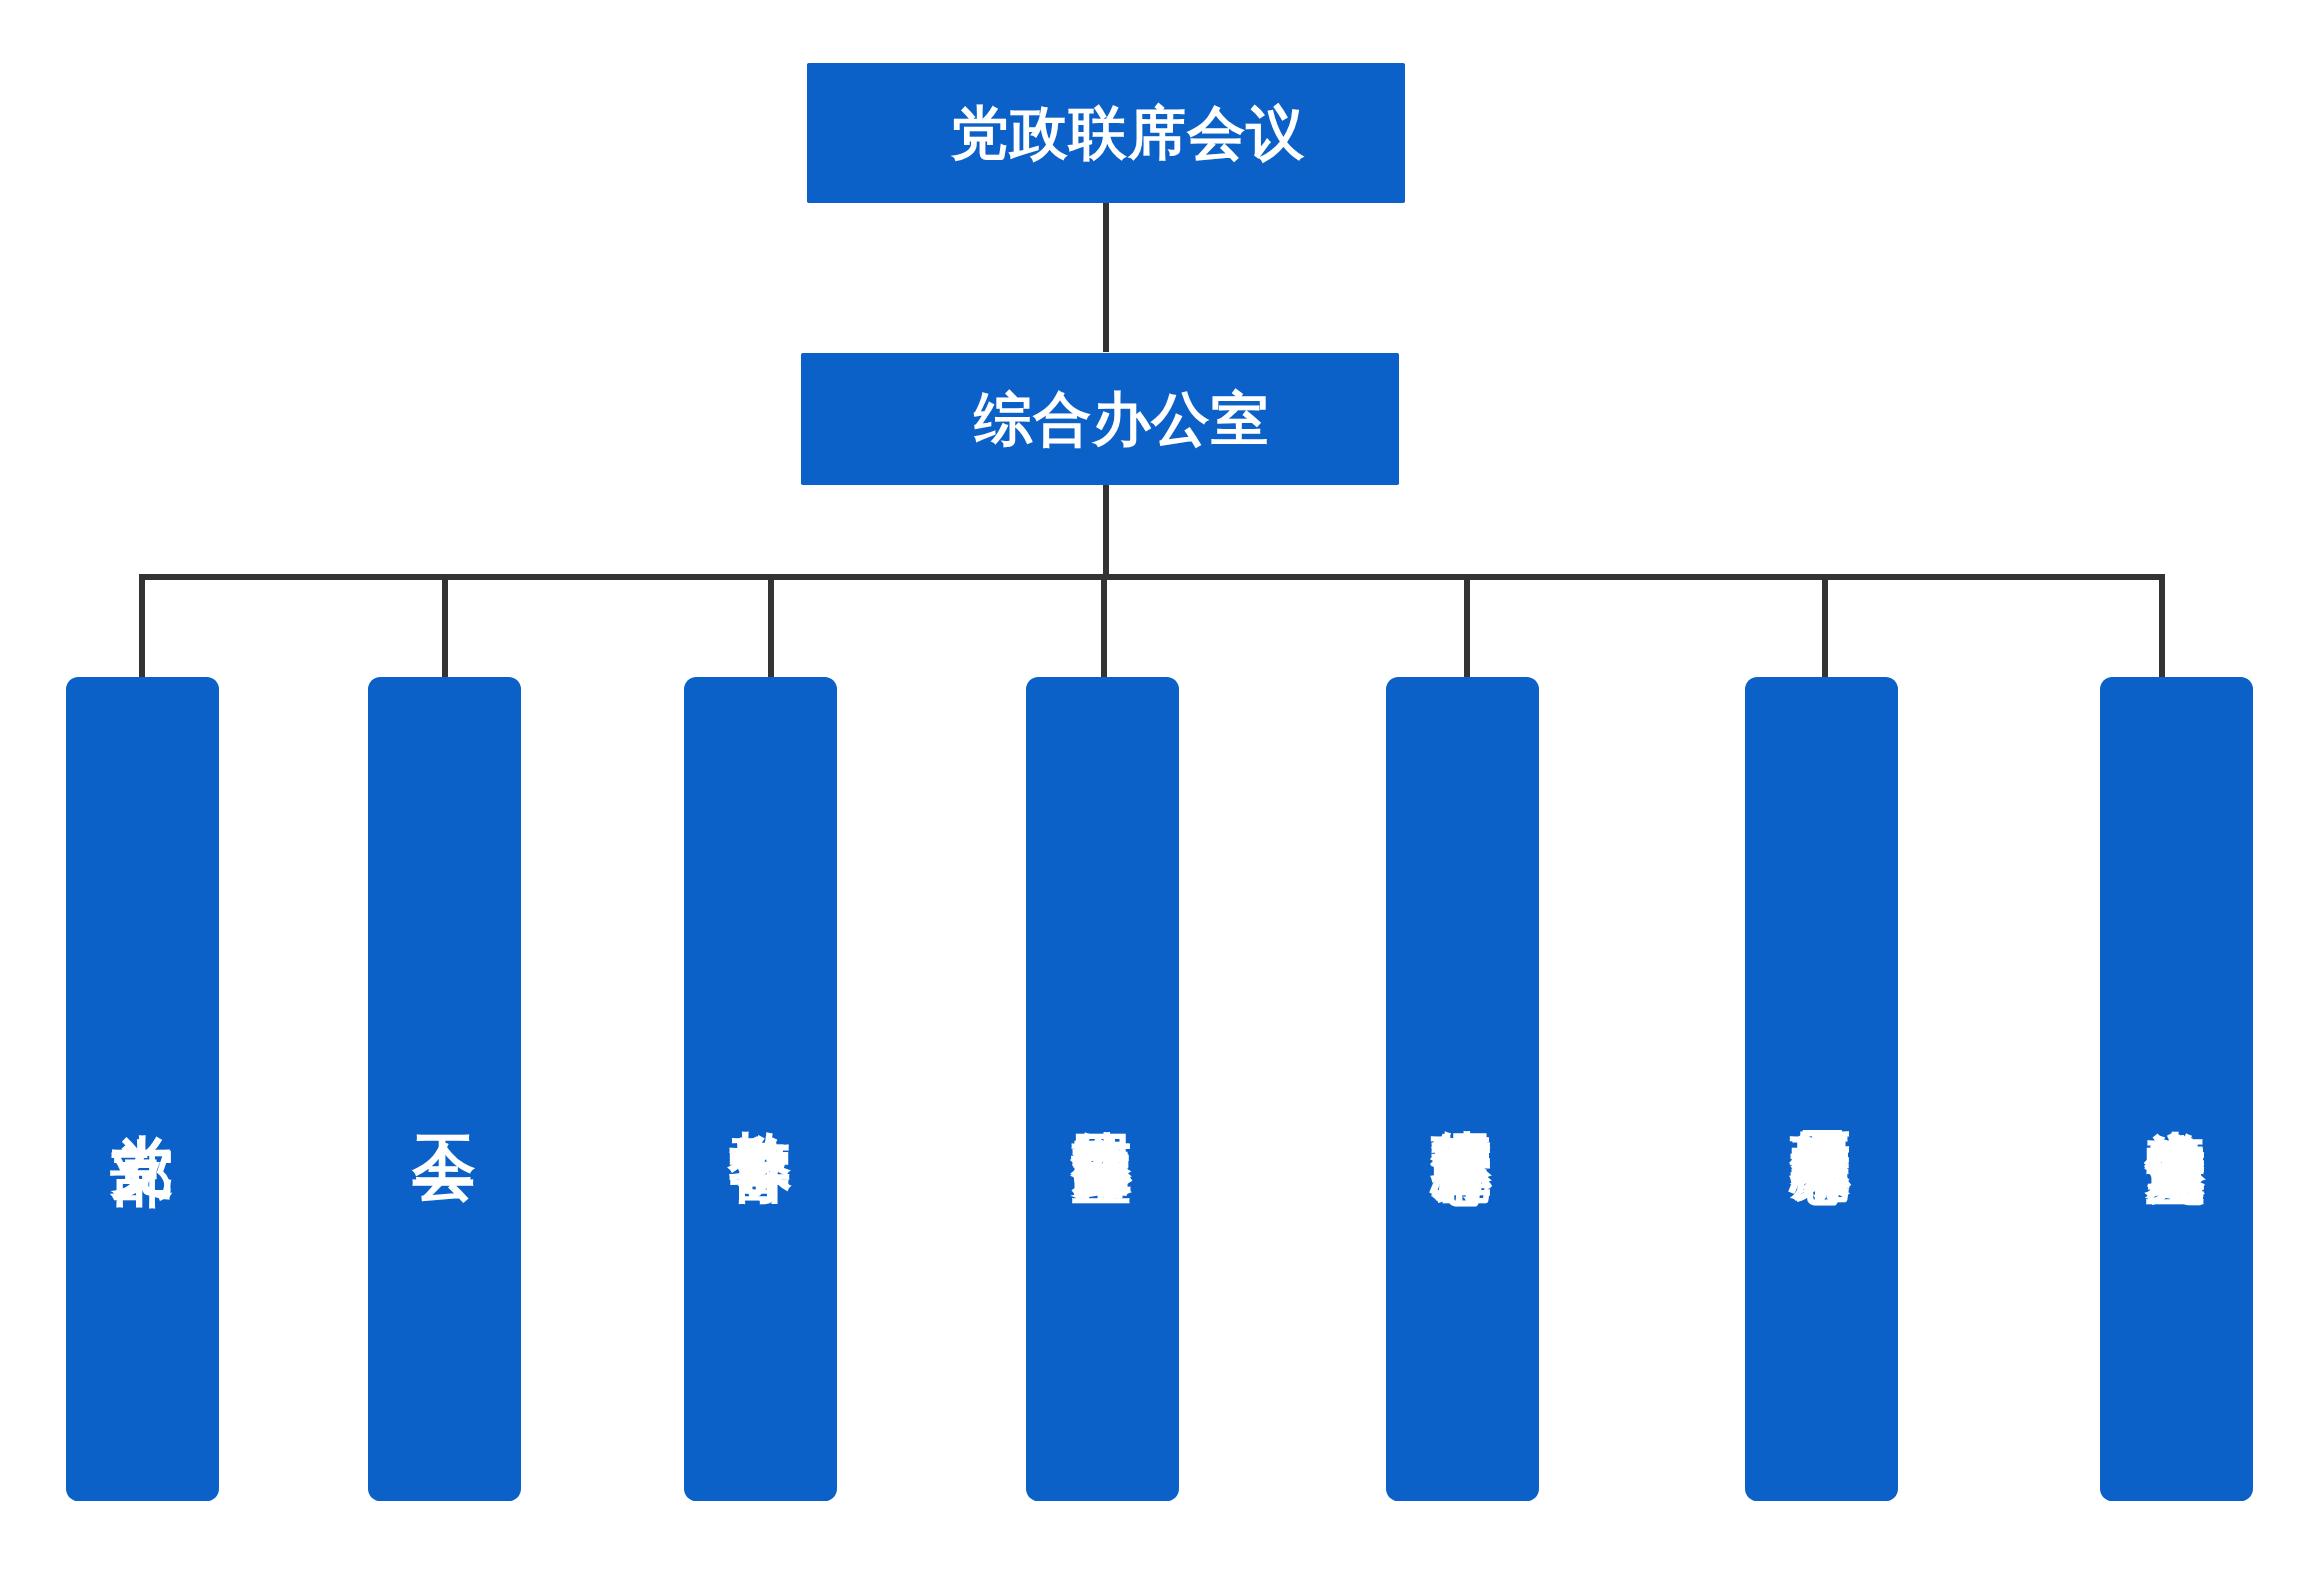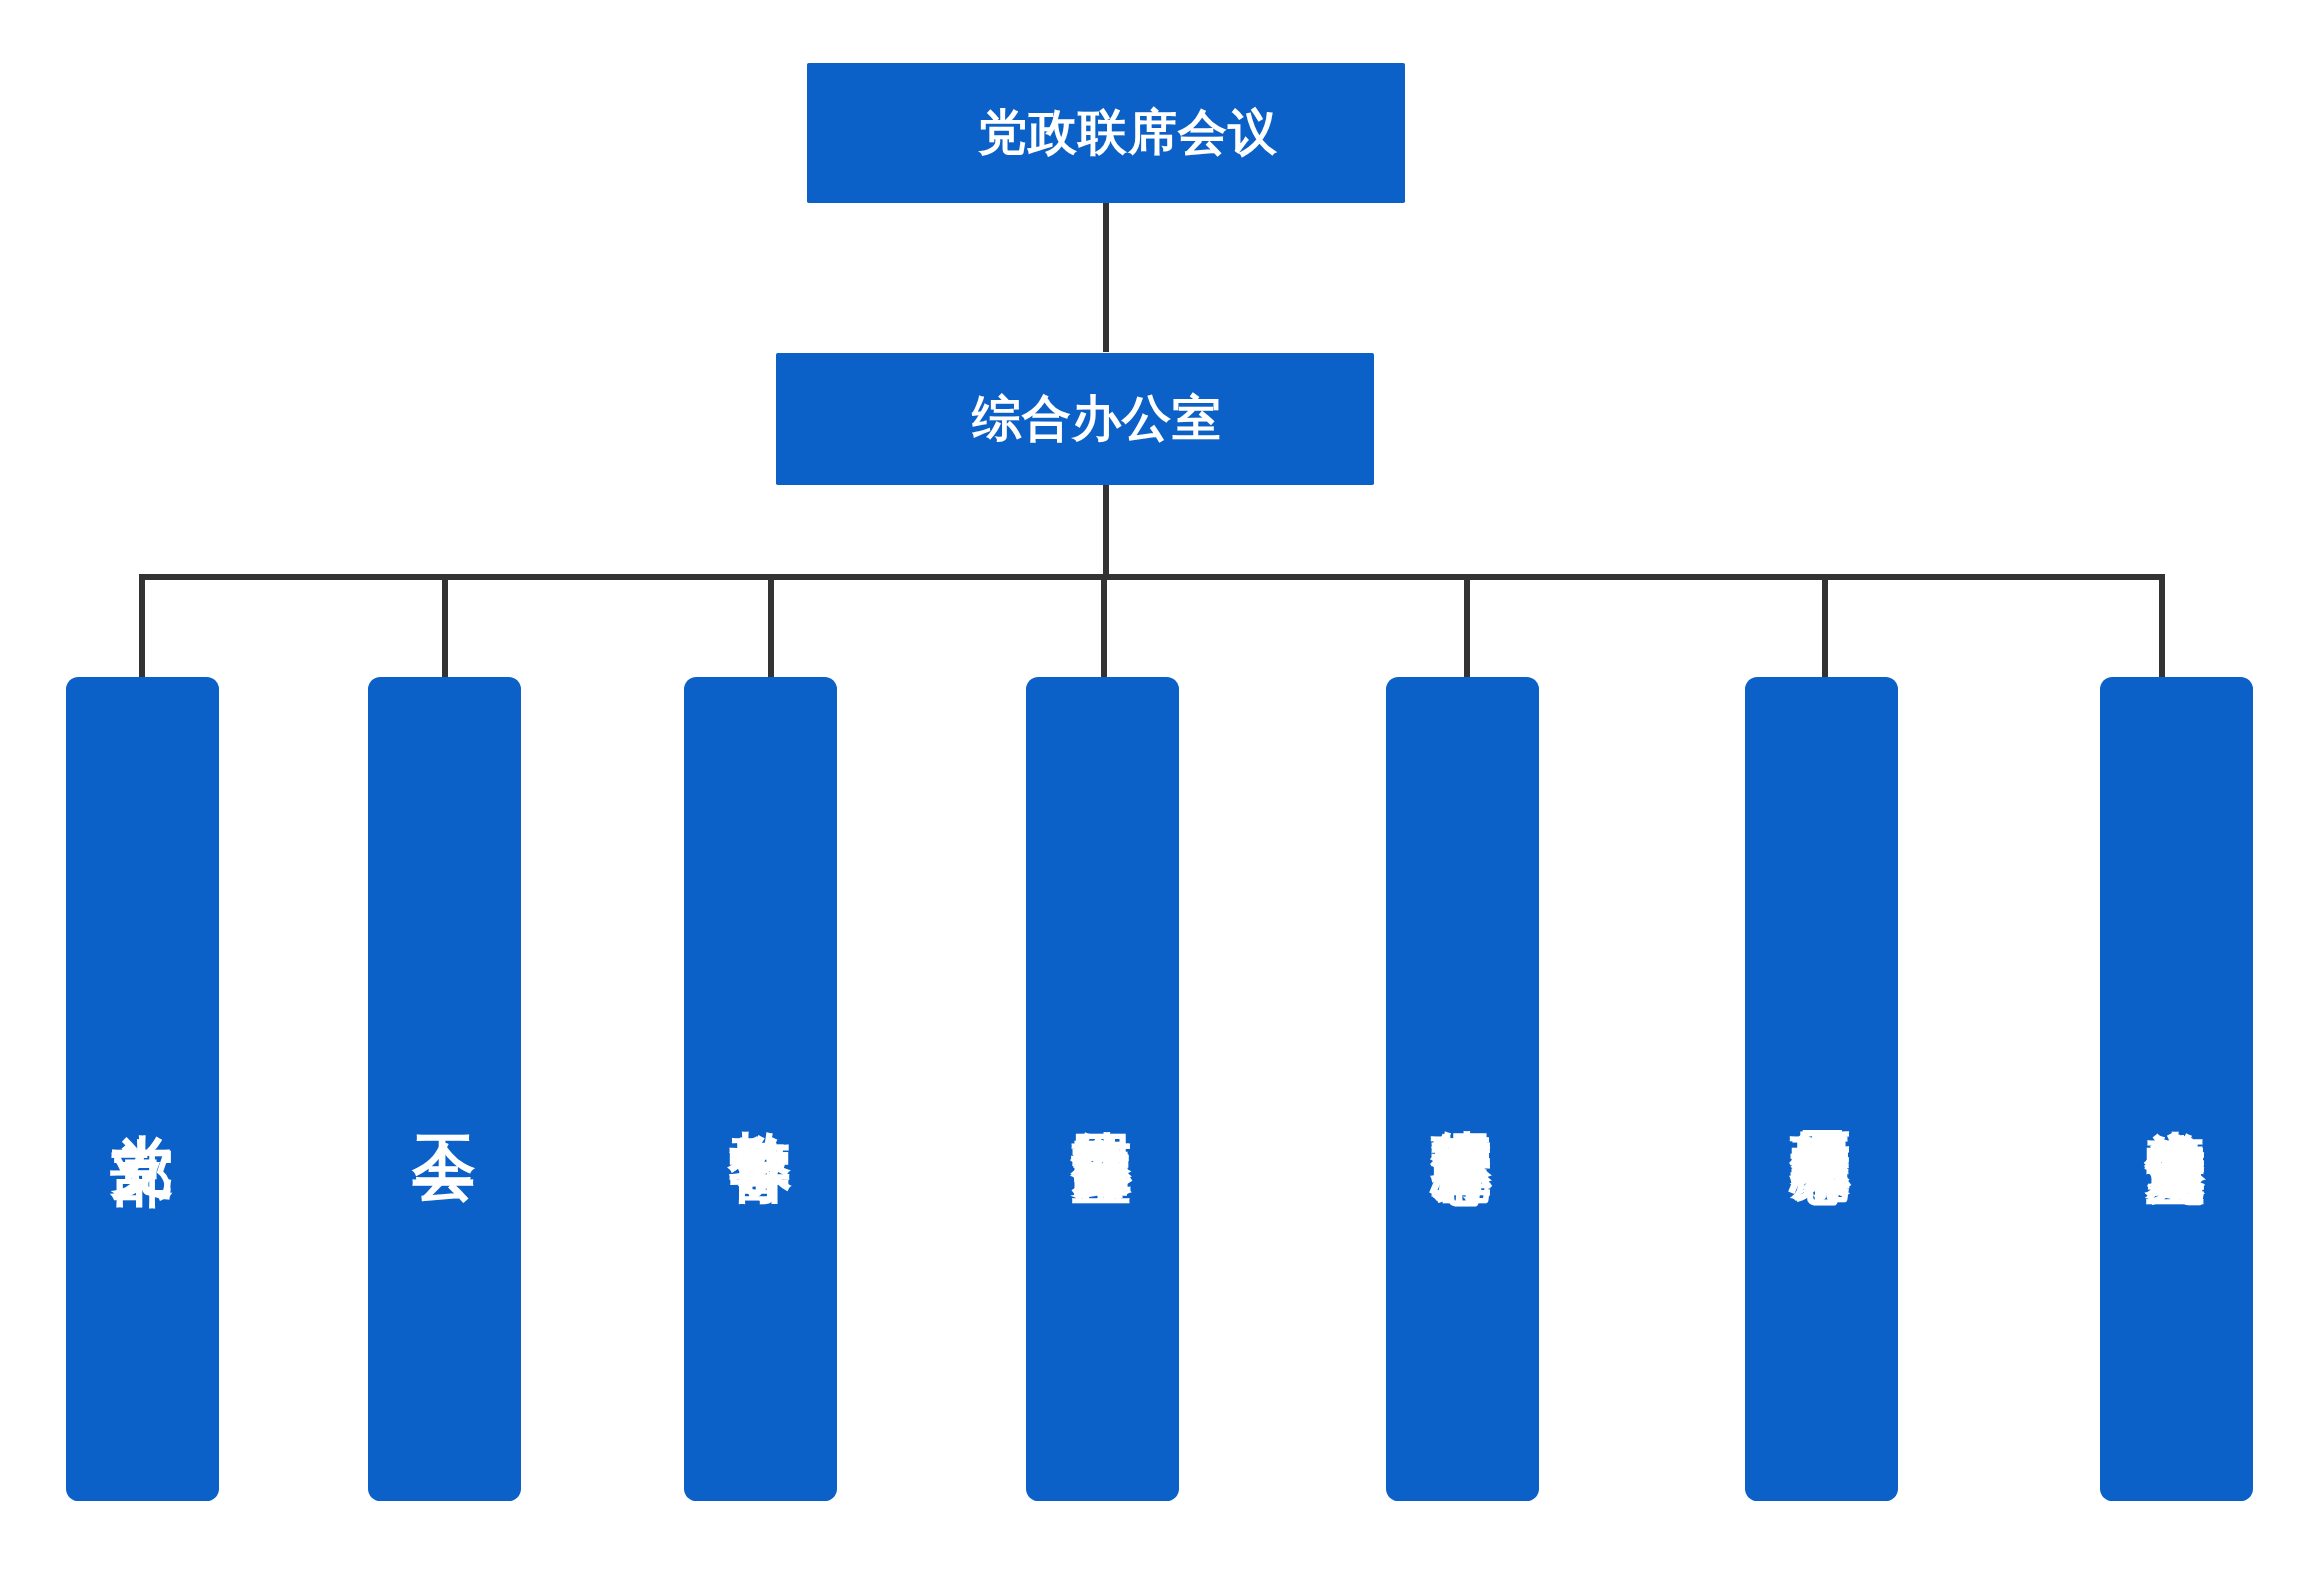--- a/index.html
+++ b/index.html
@@ -37,21 +37,21 @@
   }
   .node-label {
     font-weight: bold;
     color: #ffffff;
     line-height: 1.18;
     letter-spacing: 0.02em;
     text-align: center;
     white-space: pre;
   }
   .node.top .node-label {
-    font-size: 49px;
+    font-size: 58px;
     writing-mode: horizontal-tb;
     margin-left: 44px;
   }
   .node.leaf .node-label {
     writing-mode: vertical-rl;
     text-orientation: upright;
     font-size: 63px;
     letter-spacing: 0.06em;
     line-height: 1;
   }
@@ -72,21 +72,21 @@
 <body>
 
 <div id="chart-root">
 
   <div class="node top" style="left:807px; top:63px; width:598px; height:140px;">
     <span class="node-label">党政联席会议</span>
   </div>
 
   <div class="conn v" style="left:1103px; top:203px; height:149px;"></div>
 
-  <div class="node top" style="left:776px; top:353px; width:598px; height:132px;">
+  <div class="node top" style="left:801px; top:353px; width:598px; height:132px;">
     <span class="node-label">综合办公室</span>
   </div>
 
   <div class="conn v" style="left:1103px; top:485px; height:95px;"></div>
 
   <div class="conn h" style="left:139px; top:574px; width:2026px;"></div>
 
   <div class="conn v" style="left:139px; top:574px; height:103px;"></div>
   <div class="conn v" style="left:442px; top:574px; height:103px;"></div>
   <div class="conn v" style="left:768px; top:574px; height:103px;"></div>

